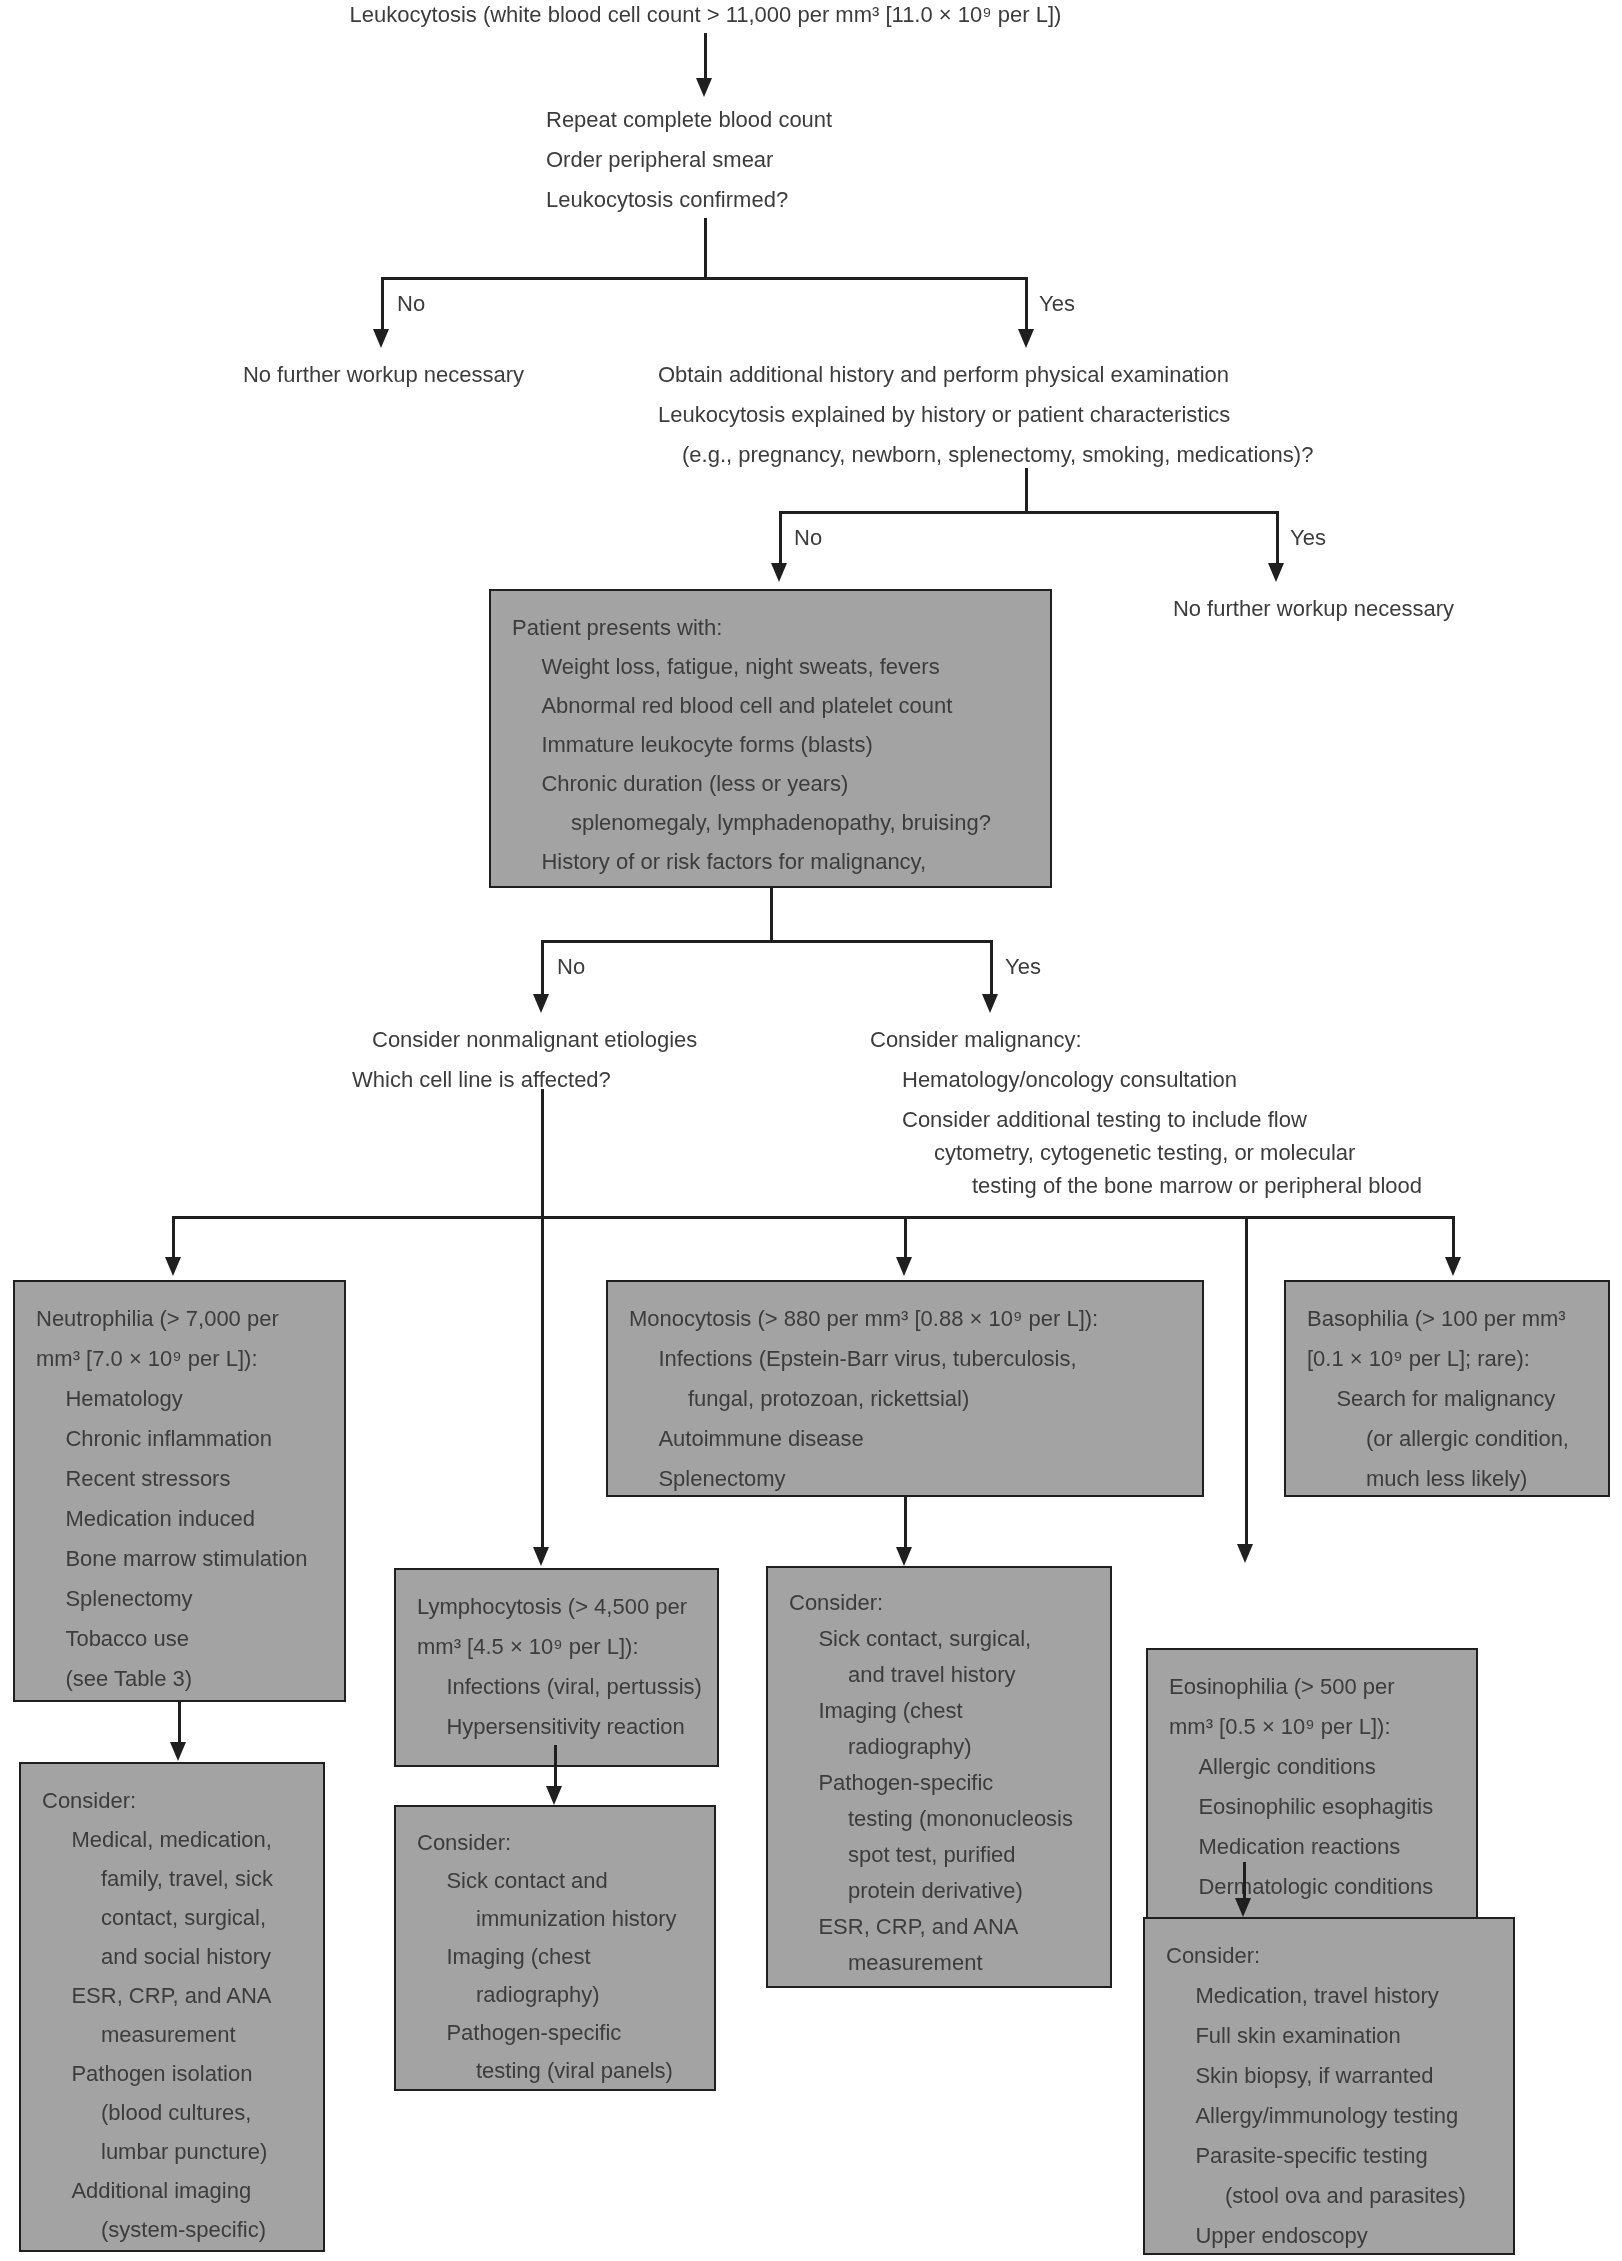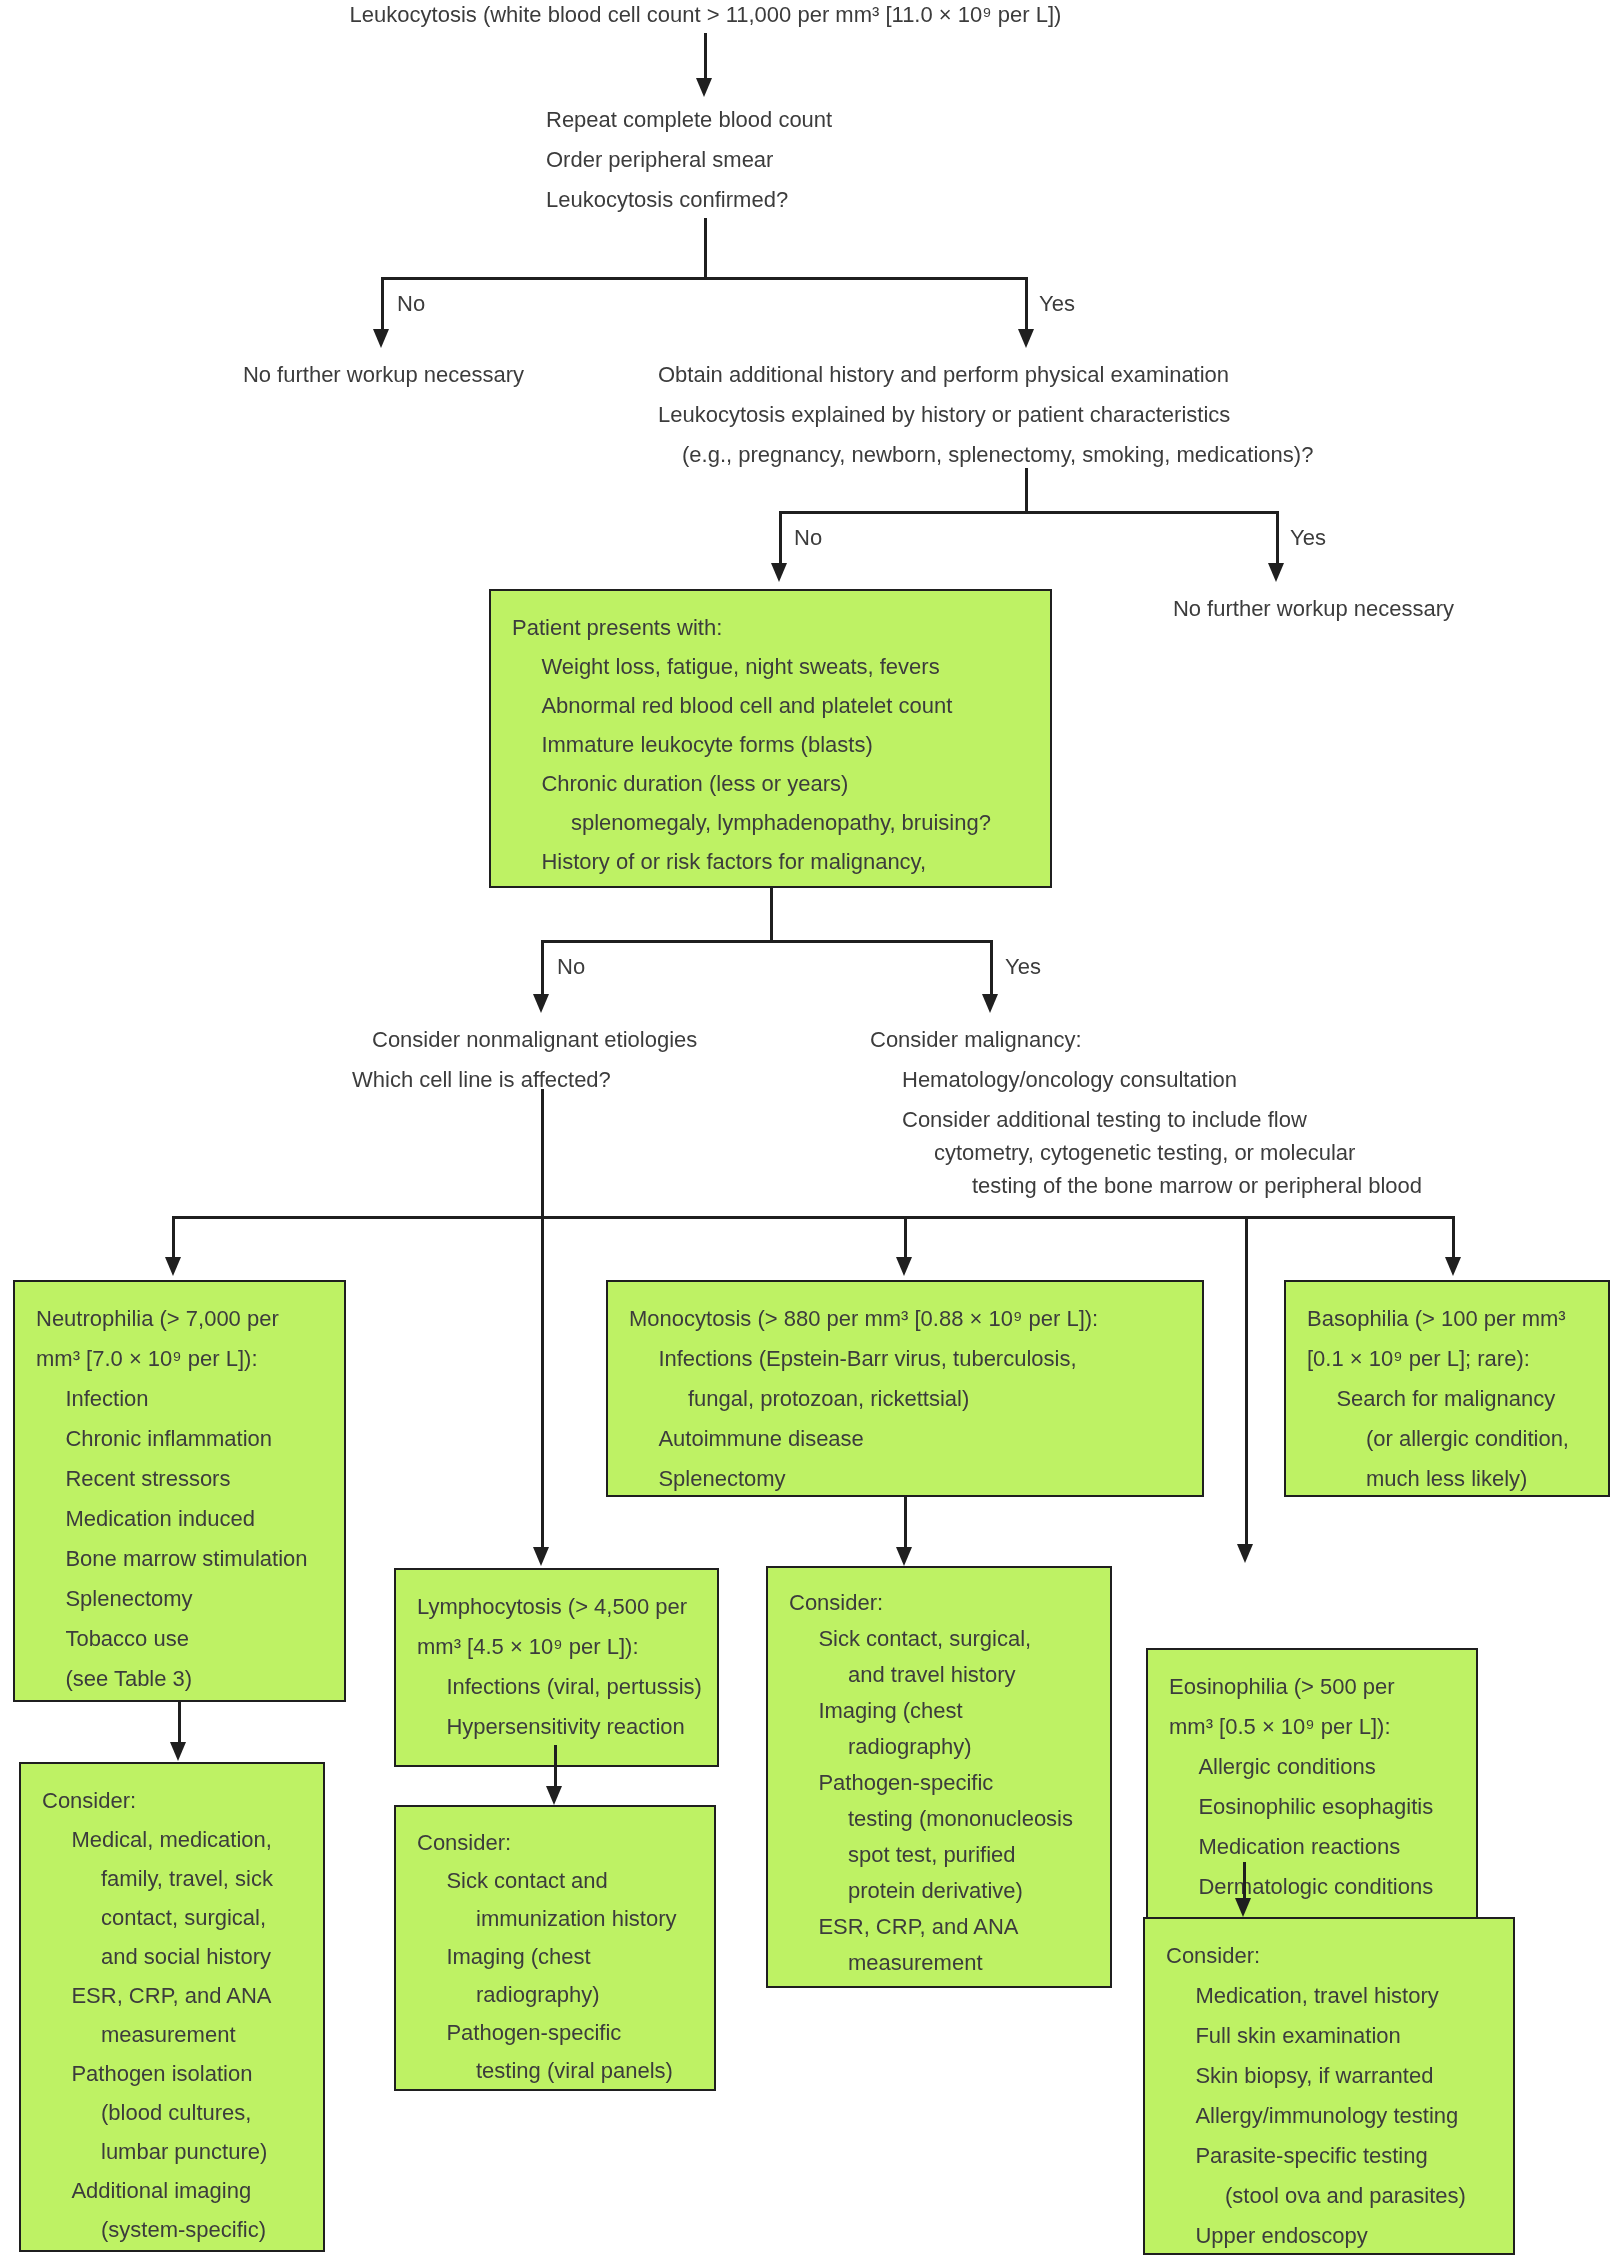--- a/index.html
+++ b/index.html
@@ -9,21 +9,21 @@
     overflow:hidden;
   }
   .txt{position:absolute;white-space:nowrap;}
   .ctr{text-align:center;}
   .vline{position:absolute;width:2.6px;background:#1f1f1f;}
   .hline{position:absolute;height:2.6px;background:#1f1f1f;}
   .ah{position:absolute;width:0;height:0;
       border-left:8.7px solid transparent;border-right:8.7px solid transparent;
       border-top:19px solid #1f1f1f;}
   .bx{position:absolute;border:2.6px solid #1f1f1f;box-sizing:border-box;
-      padding:17.3px 14px 0 21px;background:#bef264;}
+      padding:17.3px 14px 0 21px;background:#a3a3a3;}
   .bx .bx-line{white-space:nowrap;}
   .lh42 .bx-line{line-height:36px;}
   .lh44 .bx-line{line-height:38px;}
   .lh45 .bx-line{line-height:39px;}
   .lh46 .bx-line{line-height:40px;}
   .bx .ind1{padding-left:29.4px;}
   .bx .ind2{padding-left:59px;}
   .lbl{position:absolute;white-space:nowrap;}
 </style>
 </head>
@@ -99,21 +99,21 @@
   <div class="vline" style="left:904px;top:1216px;height:42px;"></div>
   <div class="ah" style="left:896px;top:1257px;"></div>
   <div class="vline" style="left:1245px;top:1216px;height:330px;"></div>
   <div class="ah" style="left:1237px;top:1544px;"></div>
   <div class="vline" style="left:1452px;top:1216px;height:42px;"></div>
   <div class="ah" style="left:1445px;top:1257px;"></div>
 
   <div class="bx lh46" style="left:13px;top:1280px;width:333px;height:422px;">
       <div class="bx-line ind0">Neutrophilia (&gt; 7,000 per</div>
       <div class="bx-line ind0">mm³ [7.0 × 10⁹ per L]):</div>
-      <div class="bx-line ind1">Infection</div>
+      <div class="bx-line ind1">Hematology</div>
       <div class="bx-line ind1">Chronic inflammation</div>
       <div class="bx-line ind1">Recent stressors</div>
       <div class="bx-line ind1">Medication induced</div>
       <div class="bx-line ind1">Bone marrow stimulation</div>
       <div class="bx-line ind1">Splenectomy</div>
       <div class="bx-line ind1">Tobacco use</div>
       <div class="bx-line ind1">(see Table 3)</div>
     </div>
   <div class="bx lh46" style="left:606px;top:1280px;width:598px;height:217px;">
       <div class="bx-line ind0">Monocytosis (&gt; 880 per mm³ [0.88 × 10⁹ per L]):</div>

